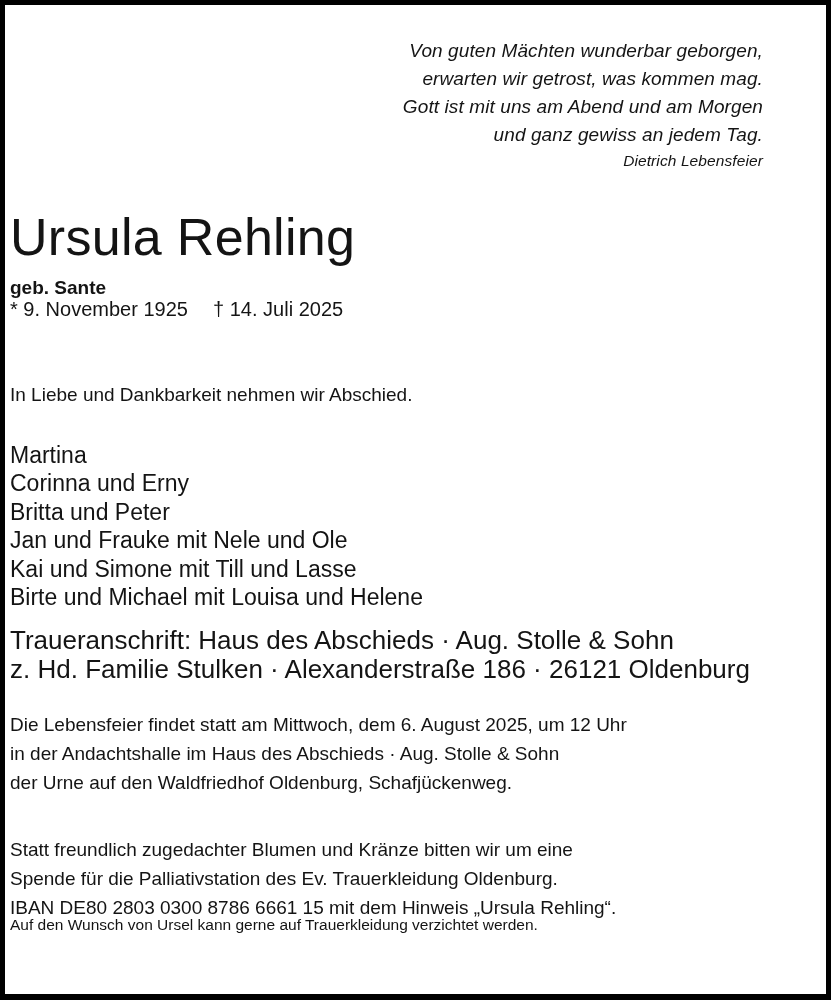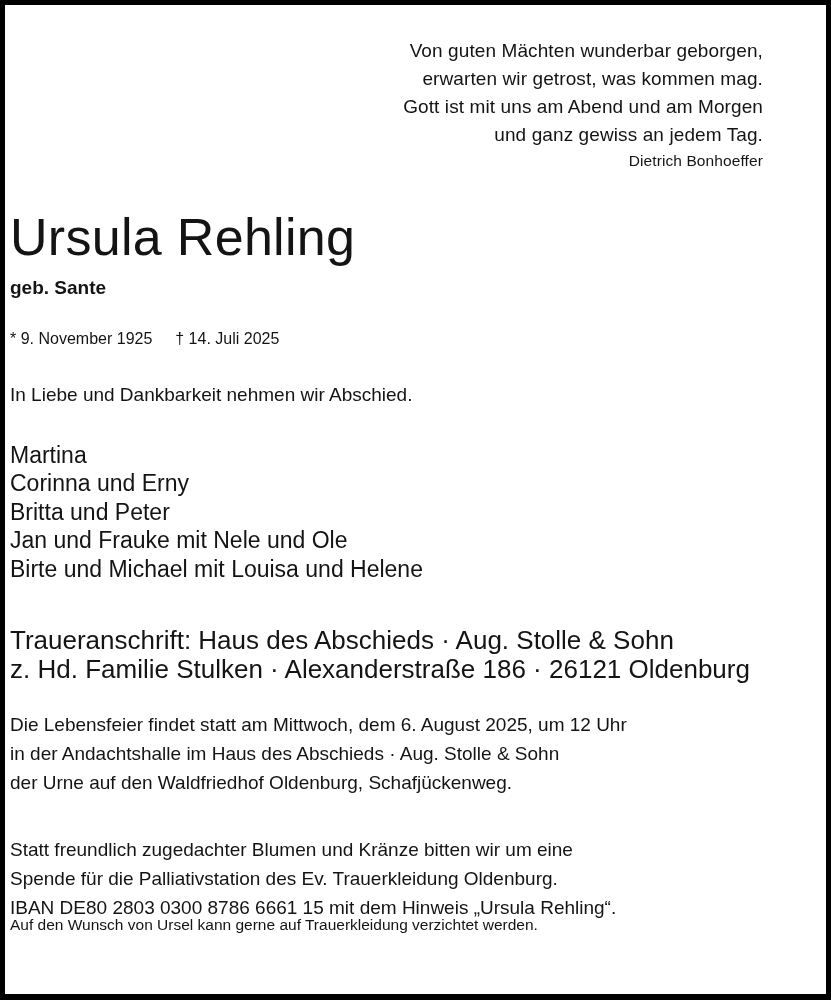--- a/index.html
+++ b/index.html
@@ -28,20 +28,21 @@
       background: #ffffff;
     }
     .poem {
       position: absolute;
       right: 63px;
       top: 32px;
       text-align: right;
       font-size: 19px;
       line-height: 28px;
       letter-spacing: 0.1px;
+      font-style: italic;
     }
     .poem-line { display: block; white-space: nowrap; }
     .poem-author {
       display: block;
       font-size: 15.5px;
       line-height: 22px;
       margin-top: 1px;
       white-space: nowrap;
     }
     .center-block {
@@ -58,22 +59,22 @@
       font-weight: normal;
       white-space: nowrap;
     }
     .maiden {
       top: 270px;
       font-size: 19px;
       line-height: 26px;
       font-weight: bold;
     }
     .dates {
-      top: 320px;
-      font-size: 16px;
+      top: 290px;
+      font-size: 20px;
       line-height: 28px;
       white-space: nowrap;
     }
     .dates .sep { display: inline-block; width: 14px; }
     .farewell {
       top: 376px;
       font-size: 19px;
       line-height: 28px;
     }
     .mourners {
@@ -108,21 +109,21 @@
 </head>
 <body>
 
 <div class="frame">
 
   <div class="poem">
     <span class="poem-line">Von guten Mächten wunderbar geborgen,</span>
     <span class="poem-line">erwarten wir getrost, was kommen mag.</span>
     <span class="poem-line">Gott ist mit uns am Abend und am Morgen</span>
     <span class="poem-line">und ganz gewiss an jedem Tag.</span>
-    <span class="poem-author">Dietrich Bonhoeffer</span>
+    <span class="poem-author">Dietrich Lebensfeier</span>
   </div>
 
   <div class="center-block name">Ursula Rehling</div>
 
   <div class="center-block maiden">geb. Sante</div>
 
   <div class="center-block dates">
     <span>*</span>
     <span>9. November 1925</span>
     <span class="sep"></span>
@@ -130,20 +131,21 @@
     <span>14. Juli 2025</span>
   </div>
 
   <div class="center-block farewell">In Liebe und Dankbarkeit nehmen wir Abschied.</div>
 
   <div class="center-block mourners">
     <span>Martina</span>
     <span>Corinna und Erny</span>
     <span>Britta und Peter</span>
     <span>Jan und Frauke mit Nele und Ole</span>
+    <span>Kai und Simone mit Till und Lasse</span>
     <span>Birte und Michael mit Louisa und Helene</span>
   </div>
 
   <div class="center-block address">
     <span>Traueranschrift: Haus des Abschieds · Aug. Stolle &amp; Sohn</span>
     <span>z. Hd. Familie Stulken · Alexanderstraße 186 · 26121 Oldenburg</span>
   </div>
 
   <div class="center-block ceremony">
     <span>Die Lebensfeier findet statt am Mittwoch, dem 6. August 2025, um 12 Uhr</span>

